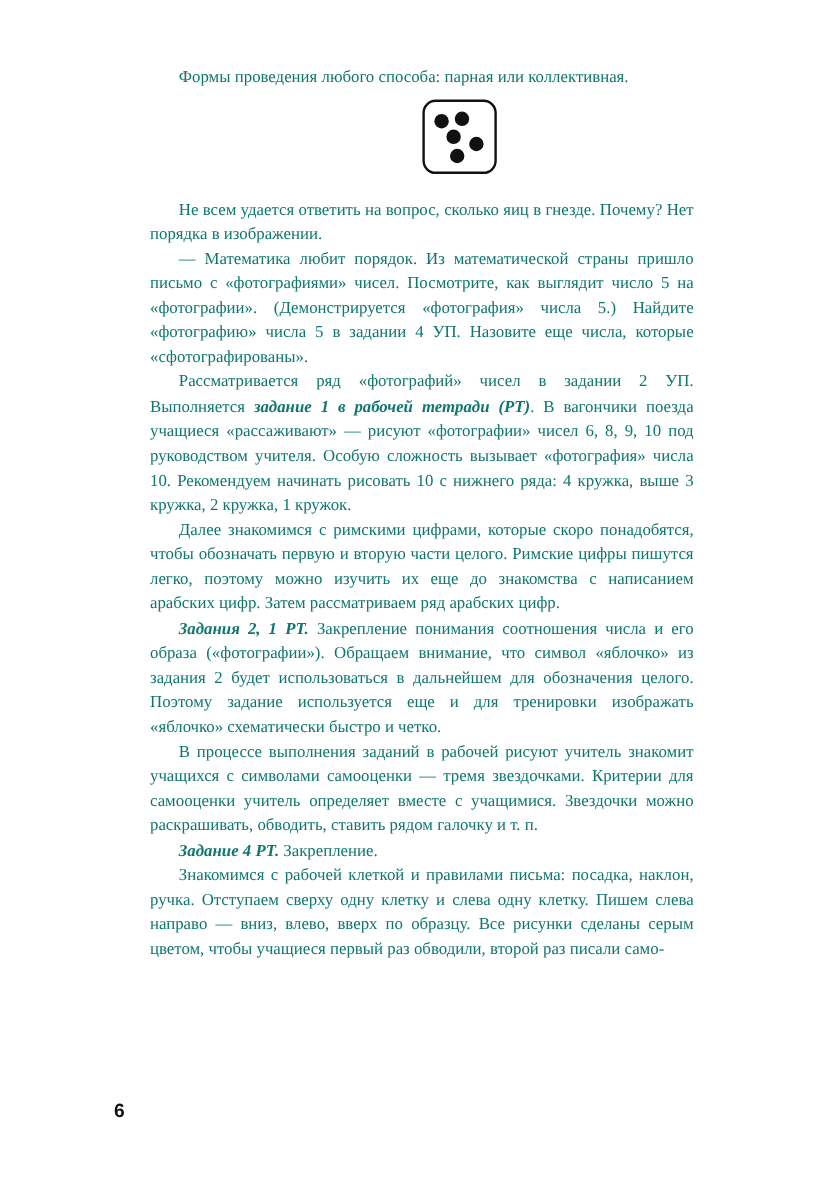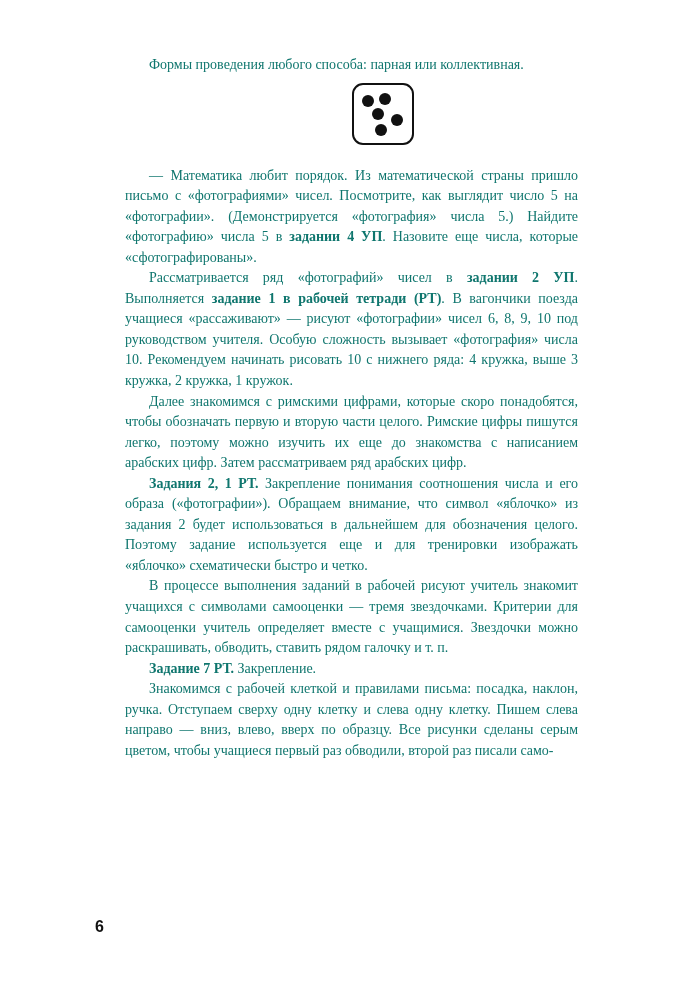--- a/index.html
+++ b/index.html
@@ -39,22 +39,22 @@
     margin: 0;
     text-indent: 24px;
     text-align: justify;
     hyphens: manual;
   }
 
   p.para.first {
     text-indent: 24px;
   }
 
-  .b { font-weight: bold; margin-top: 32px; }
-  .bi { font-weight: bold; }
+  .b { font-weight: normal; margin-top: 32px; }
+  .bi { font-weight: bold; font-style: italic; }
 
   
   .figure {
     margin: 7px 0 11px 0;
     text-align: left;
     text-indent: 0;
     height: 72px;
     position: relative;
   }
   .dice {
@@ -104,33 +104,34 @@
     <div class="figure">
       <div class="dice">
         <span class="dot d1"></span>
         <span class="dot d2"></span>
         <span class="dot d3"></span>
         <span class="dot d4"></span>
         <span class="dot d5"></span>
       </div>
     </div>
 
+    <p class="para"><span>Не всем удается ответить на вопрос, сколько яиц в гнезде. Почему? Нет порядка в изображении.</span></p>
 
     <p class="para"><span>— Математика любит порядок. Из математической страны пришло письмо с «фотографиями» чисел. Посмотрите, как выглядит число 5 на «фотографии». (Демонстрируется «фотография» числа 5.) Найдите «фотографию» числа 5 в </span><span class="b">задании 4 УП</span><span>. Назовите еще числа, которые «сфотографированы».</span></p>
 
 
     <p class="para"><span>Рассматривается ряд «фотографий» чисел в </span><span class="b">задании 2 УП</span><span>. Выполняется </span><span class="bi">задание 1 в рабочей тетради (РТ)</span><span>. В вагончики поезда учащиеся «рассаживают» — рисуют «фотографии» чисел 6, 8, 9, 10 под руководством учителя. Особую сложность вызывает «фотография» числа 10. Рекомендуем начинать рисовать 10 с нижнего ряда: 4 кружка, выше 3 кружка, 2 кружка, 1 кружок.</span></p>
 
     <p class="para"><span>Далее знакомимся с римскими цифрами, которые скоро понадобятся, чтобы обозначать первую и вторую части целого. Римские цифры пишутся легко, поэтому можно изучить их еще до знакомства с написанием арабских цифр. Затем рассматриваем ряд арабских цифр.</span></p>
 
     <p class="para"><span class="bi">Задания 2, 1 РТ.</span><span> Закрепление понимания соотношения числа и его образа («фотографии»). Обращаем внимание, что символ «яблочко» из задания 2 будет использоваться в дальнейшем для обозначения целого. Поэтому задание используется еще и для тренировки изображать «яблочко» схематически быстро и четко.</span></p>
 
     <p class="para"><span>В процессе выполнения заданий в рабочей рисуют учитель знакомит учащихся с символами самооценки — тремя звездочками. Критерии для самооценки учитель определяет вместе с учащимися. Звездочки можно раскрашивать, обводить, ставить рядом галочку и т. п.</span></p>
 
-    <p class="para"><span class="bi">Задание 7 РТ.</span><span> Закрепление.</span></p>
+    <p class="para"><span class="bi">Задание 4 РТ.</span><span> Закрепление.</span></p>
 
     <p class="para"><span>Знакомимся с рабочей клеткой и правилами письма: посадка, наклон, ручка. Отступаем сверху одну клетку и слева одну клетку. Пишем слева направо — вниз, влево, вверх по образцу. Все рисунки сделаны серым цветом, чтобы учащиеся первый раз обводили, второй раз писали само-</span></p>
 
   </div>
 
   <div class="page-number">6</div>
 
 </div>
 
 </body></html>

